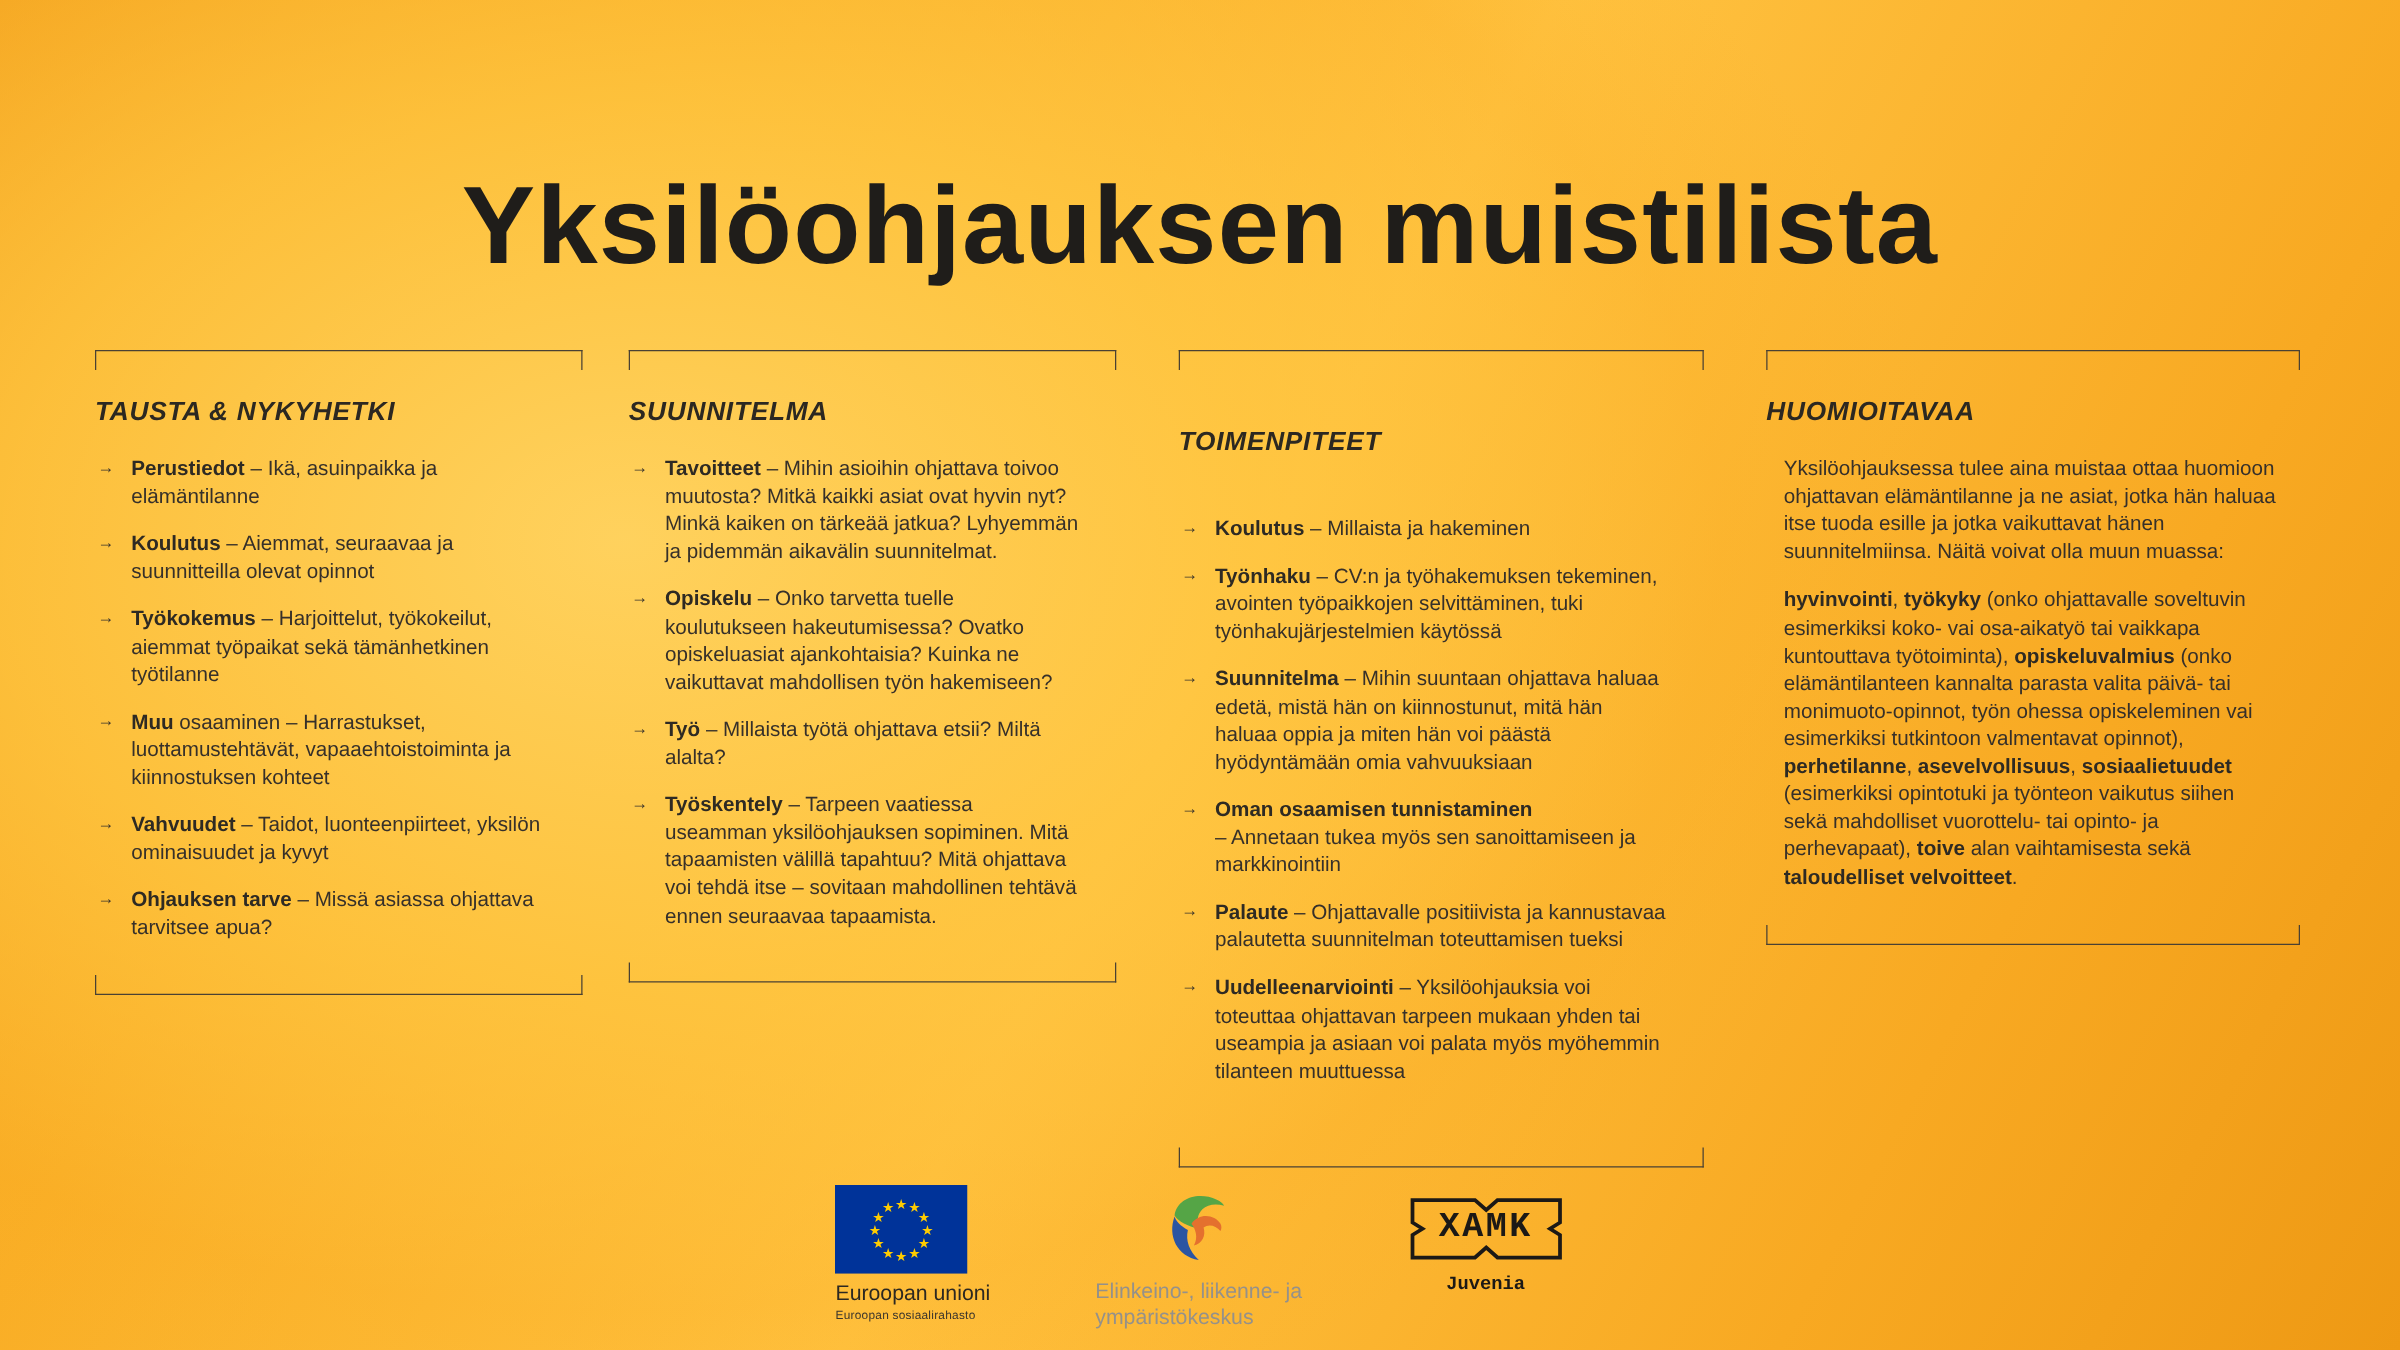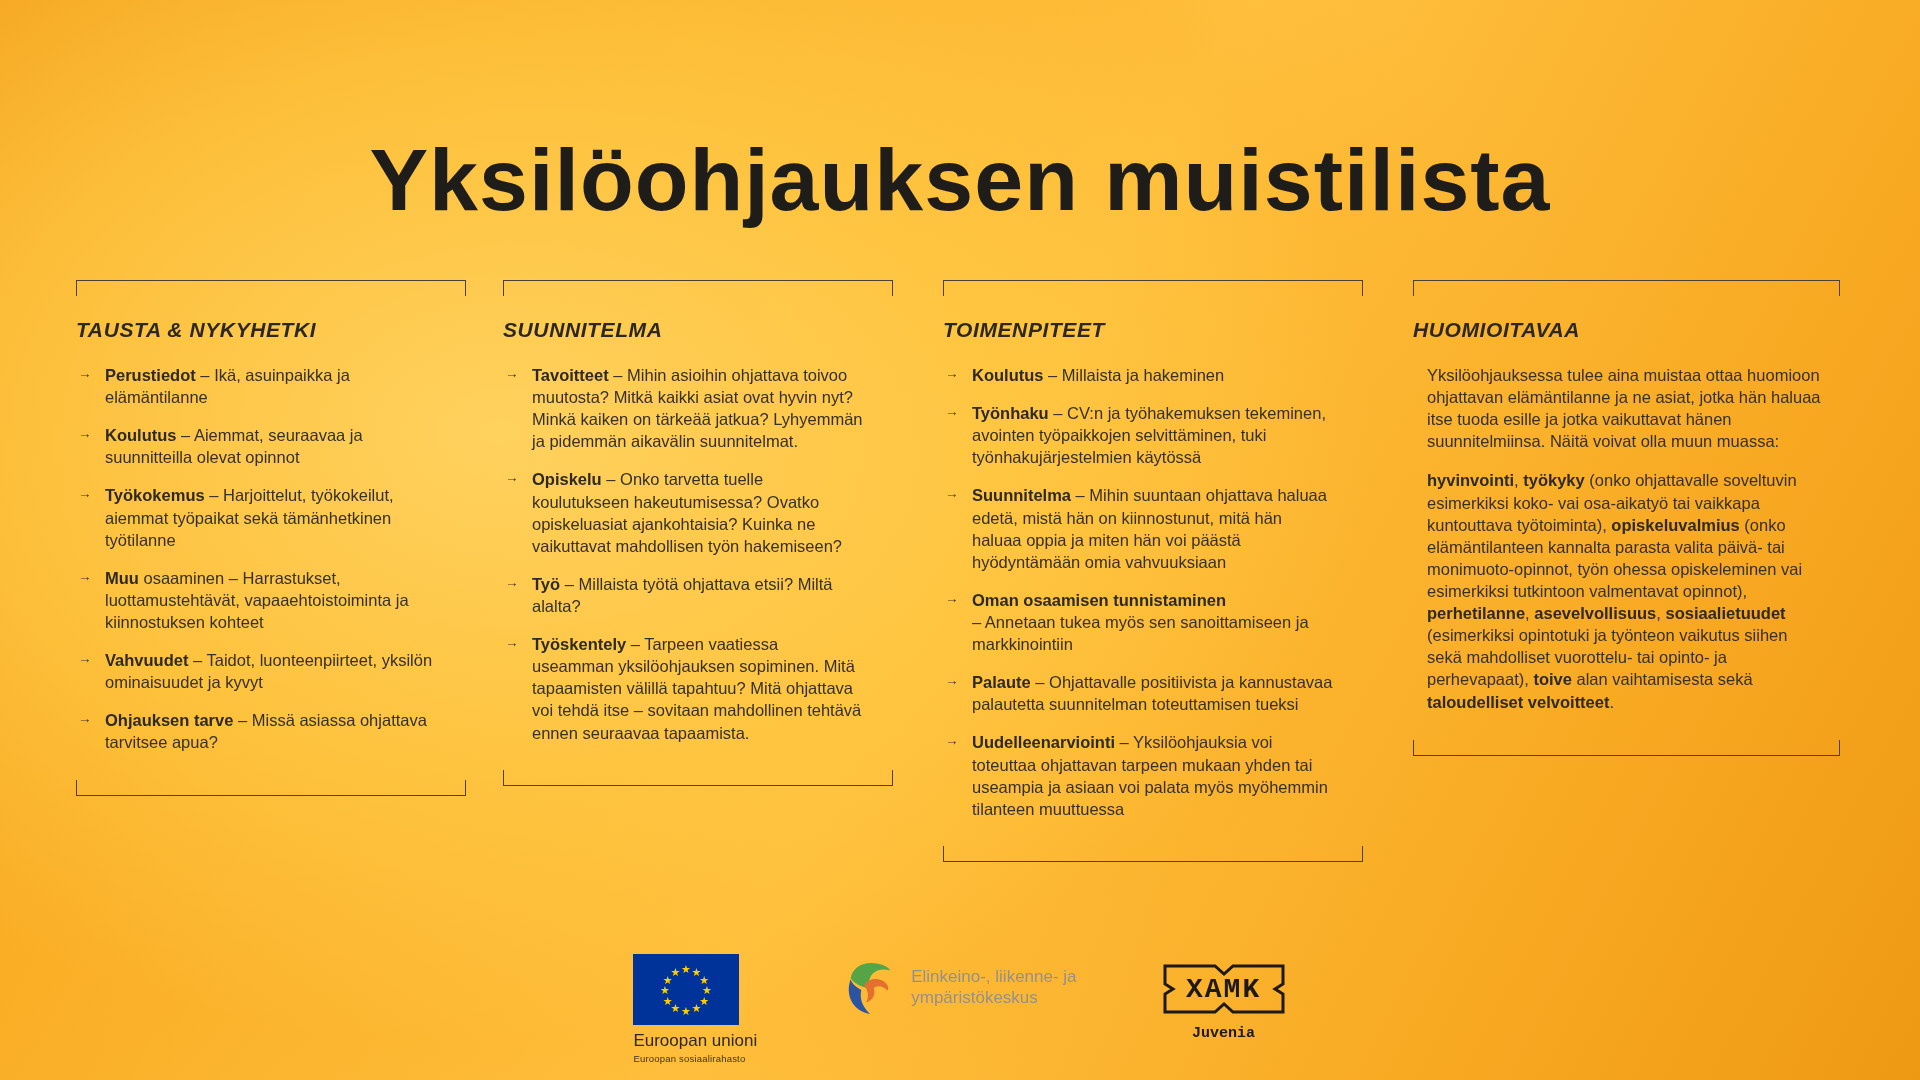--- a/index.html
+++ b/index.html
@@ -17,21 +17,21 @@
     font-size:88px;font-weight:700;letter-spacing:1px;
     color:#1f1d1a;
   }
   .columns{
     position:absolute;top:280px;left:76px;
     display:flex;align-items:flex-start;
   }
   .col{display:flex;flex-direction:column;}
   .col-1{width:390px;margin-right:37px;}
   .col-2{width:390px;margin-right:50px;}
-  .col-3{width:420px;margin-right:50px;}
+  .col-3{width:420px;margin-right:50px;gap:24px;}
   .col-4{width:427px;}
   .bracket-top{height:15px;border:1px solid #4a4133;border-bottom:none;margin-bottom:22px;}
   .bracket-bottom{height:15px;border:1px solid #4a4133;border-top:none;margin-top:10px;}
   .col-header{
     margin:0 0 22px 0;
     font-size:21px;font-style:italic;font-weight:bold;letter-spacing:.6px;
     color:#2c2821;
   }
   .col-body{padding-right:30px;}
   .item{
@@ -49,21 +49,21 @@
     position:absolute;left:0;bottom:16px;width:100%;
     display:flex;justify-content:center;align-items:flex-start;gap:84px;
   }
   .logo-block{display:flex;flex-direction:column;align-items:flex-start;}
   .eu-label{font-size:17px;color:#2c2821;margin-top:6px;}
   .eu-sublabel{font-size:9.5px;color:#3a342c;margin-top:2px;letter-spacing:.2px;}
   .vipu{margin-top:2px;}
   .vipu-line1{font-size:19px;font-weight:bold;color:#7cb342;letter-spacing:.5px;}
   .vipu-line2{font-size:40px;font-weight:300;color:#242019;line-height:1.02;letter-spacing:1px;}
   .vipu-line3{font-size:17px;color:#242019;letter-spacing:2.5px;margin-top:1px;}
-  .ely{flex-direction:row;gap:12px;align-items:center;margin-top:4px;}
+  .ely{flex-direction:column;gap:12px;align-items:center;margin-top:4px;}
   .ely-text{font-size:17px;line-height:1.25;color:#95918a;}
   .xamk{align-items:center;margin-top:8px;font-family:Liberation Mono, monospace;}
   .xamk-ticket{position:relative;width:126px;height:54px;}
   .xamk-ticket svg{position:absolute;left:0;top:0;}
   .xamk-word{
     position:absolute;left:0;top:0;width:126px;height:54px;
     display:flex;align-items:center;justify-content:center;
     font-size:28px;font-weight:bold;letter-spacing:2px;color:#1c1916;
   }
   .xamk-sub{font-size:15px;font-weight:bold;color:#1c1916;margin-top:9px;align-self:center;}

